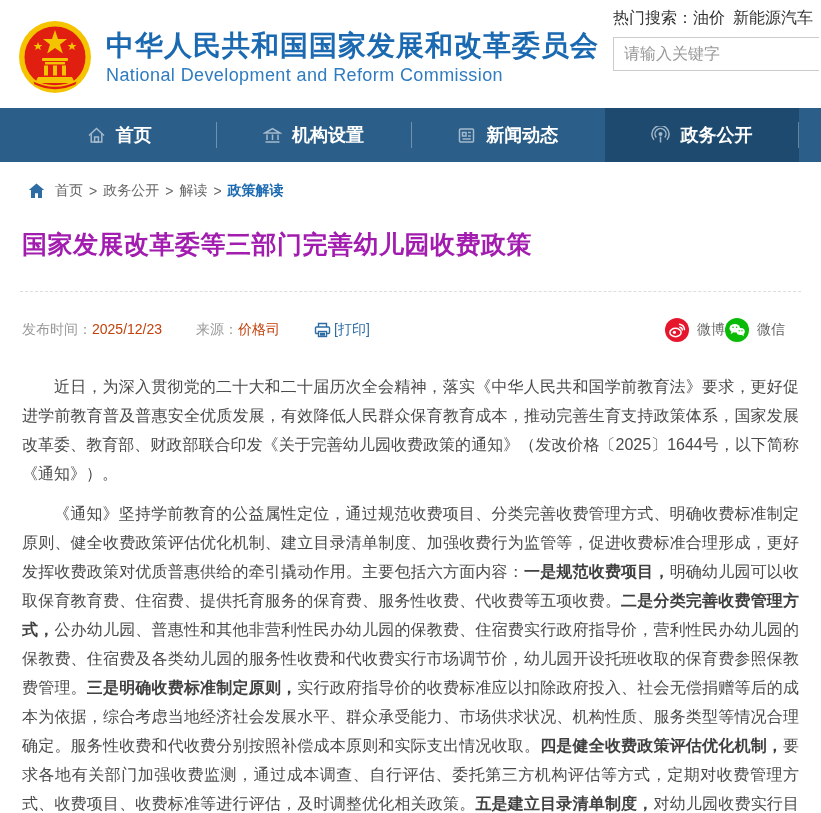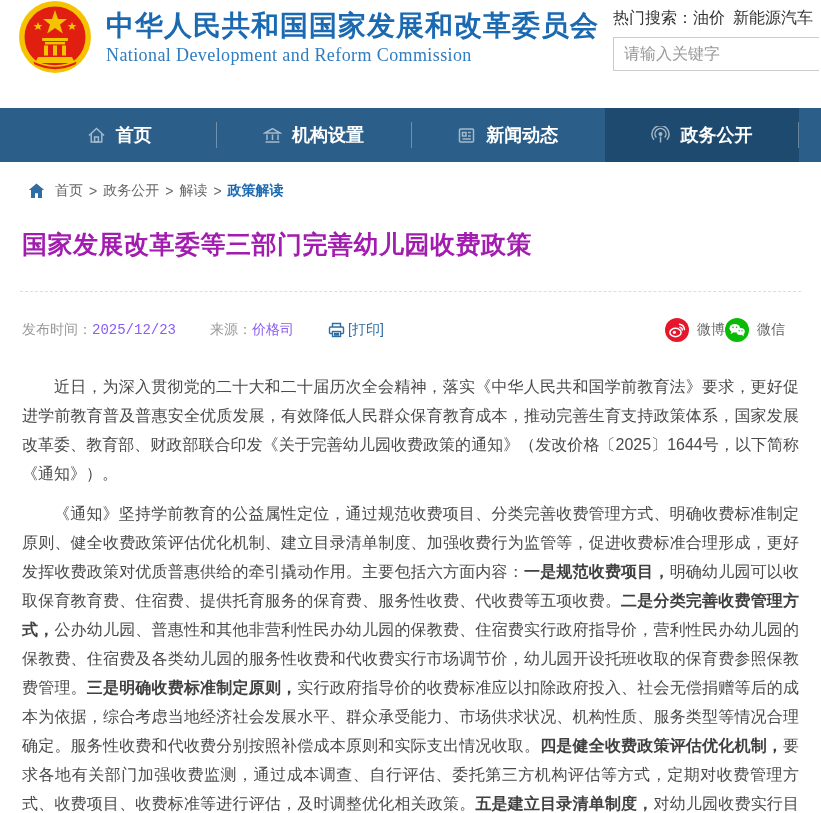--- a/index.html
+++ b/index.html
@@ -4,25 +4,25 @@
 <style>
   * { margin:0; padding:0; box-sizing:border-box; }
   body {
     width:821px; min-height:813px; margin:0 auto; background:#fff;
     font-family:"Liberation Sans","DejaVu Sans",sans-serif; color:#333;
   }
   .page { width:821px; position:relative; overflow:hidden; background:#fff; }
 
   
   .site-header { height:108px; position:relative; background:#fff; }
-  .brand { position:absolute; left:18px; top:0; display:flex; align-items:center; }
+  .brand { position:absolute; left:18px; top:20px; display:flex; align-items:center; }
   .emblem { width:74px; height:74px; flex:0 0 74px; }
   .titles { margin-left:14px; }
   .title-cn { font-size:28px; font-weight:bold; color:#1a69b1; letter-spacing:1px; line-height:34px; }
-  .title-en { font-size:18px; color:#2f7cc0; letter-spacing:0.4px; margin-top:2px;font-family:Liberation Serif, serif; }
+  .title-en { font-size:18px; color:#2f7cc0; letter-spacing:0.4px; margin-top:2px; }
   .header-right { position:absolute; right:0; top:8px; width:208px; }
   .hot-search { font-size:16px; color:#333; white-space:nowrap; margin-bottom:8px; }
   .hot-search a { color:#333; text-decoration:none; margin-right:8px; cursor:pointer; }
   .search-input {
     width:206px; height:34px; border:1px solid #ccc; border-right:none; background:#fff;
     font-size:16px; color:#333; padding:0 10px; outline:none;
     font-family:"Liberation Sans","DejaVu Sans",sans-serif;
   }
   .search-input::placeholder { color:#999; }
 
@@ -53,21 +53,21 @@
   .crumb { color:#666; text-decoration:none; cursor:pointer; }
   .crumb-sep { color:#666; }
   .crumb-current { color:#1a69b1; font-weight:bold; }
 
   
   .article { padding:0 20px; }
   .article-title { font-size:25px; font-weight:bold; color:#a21caf; margin:14px 0 0 2px; letter-spacing:0.5px; }
   .dash-rule { border:none; border-top:1px dashed #ddd; margin:30px 0 0 0; }
   .meta-row { display:flex; align-items:center; margin:26px 2px 0 2px; font-size:14px; color:#999; }
   .meta-item { margin-right:34px; white-space:nowrap; }
-  .meta-value { color:#8b5cf6;font-family:Liberation Mono, monospace; }
+  .meta-value { color:#c2410c; }
   .print-link { display:flex; align-items:center; gap:3px; color:#2e6da4; cursor:pointer; font-size:14px; }
   .print-icon { width:17px; height:16px; }
   .share-group { margin-left:auto; display:flex; align-items:center; margin-right:14px; }
   .share-item { display:flex; align-items:center; gap:8px; color:#666; font-size:14px; cursor:pointer; }
   .share-icon { width:24px; height:24px; }
 
   .article-body { margin:30px 2px 0 2px; }
   .article-body p.para {
     font-size:16px; color:#4a4a4a; line-height:29px; text-indent:2em;
     text-align:justify; margin-bottom:11px;

